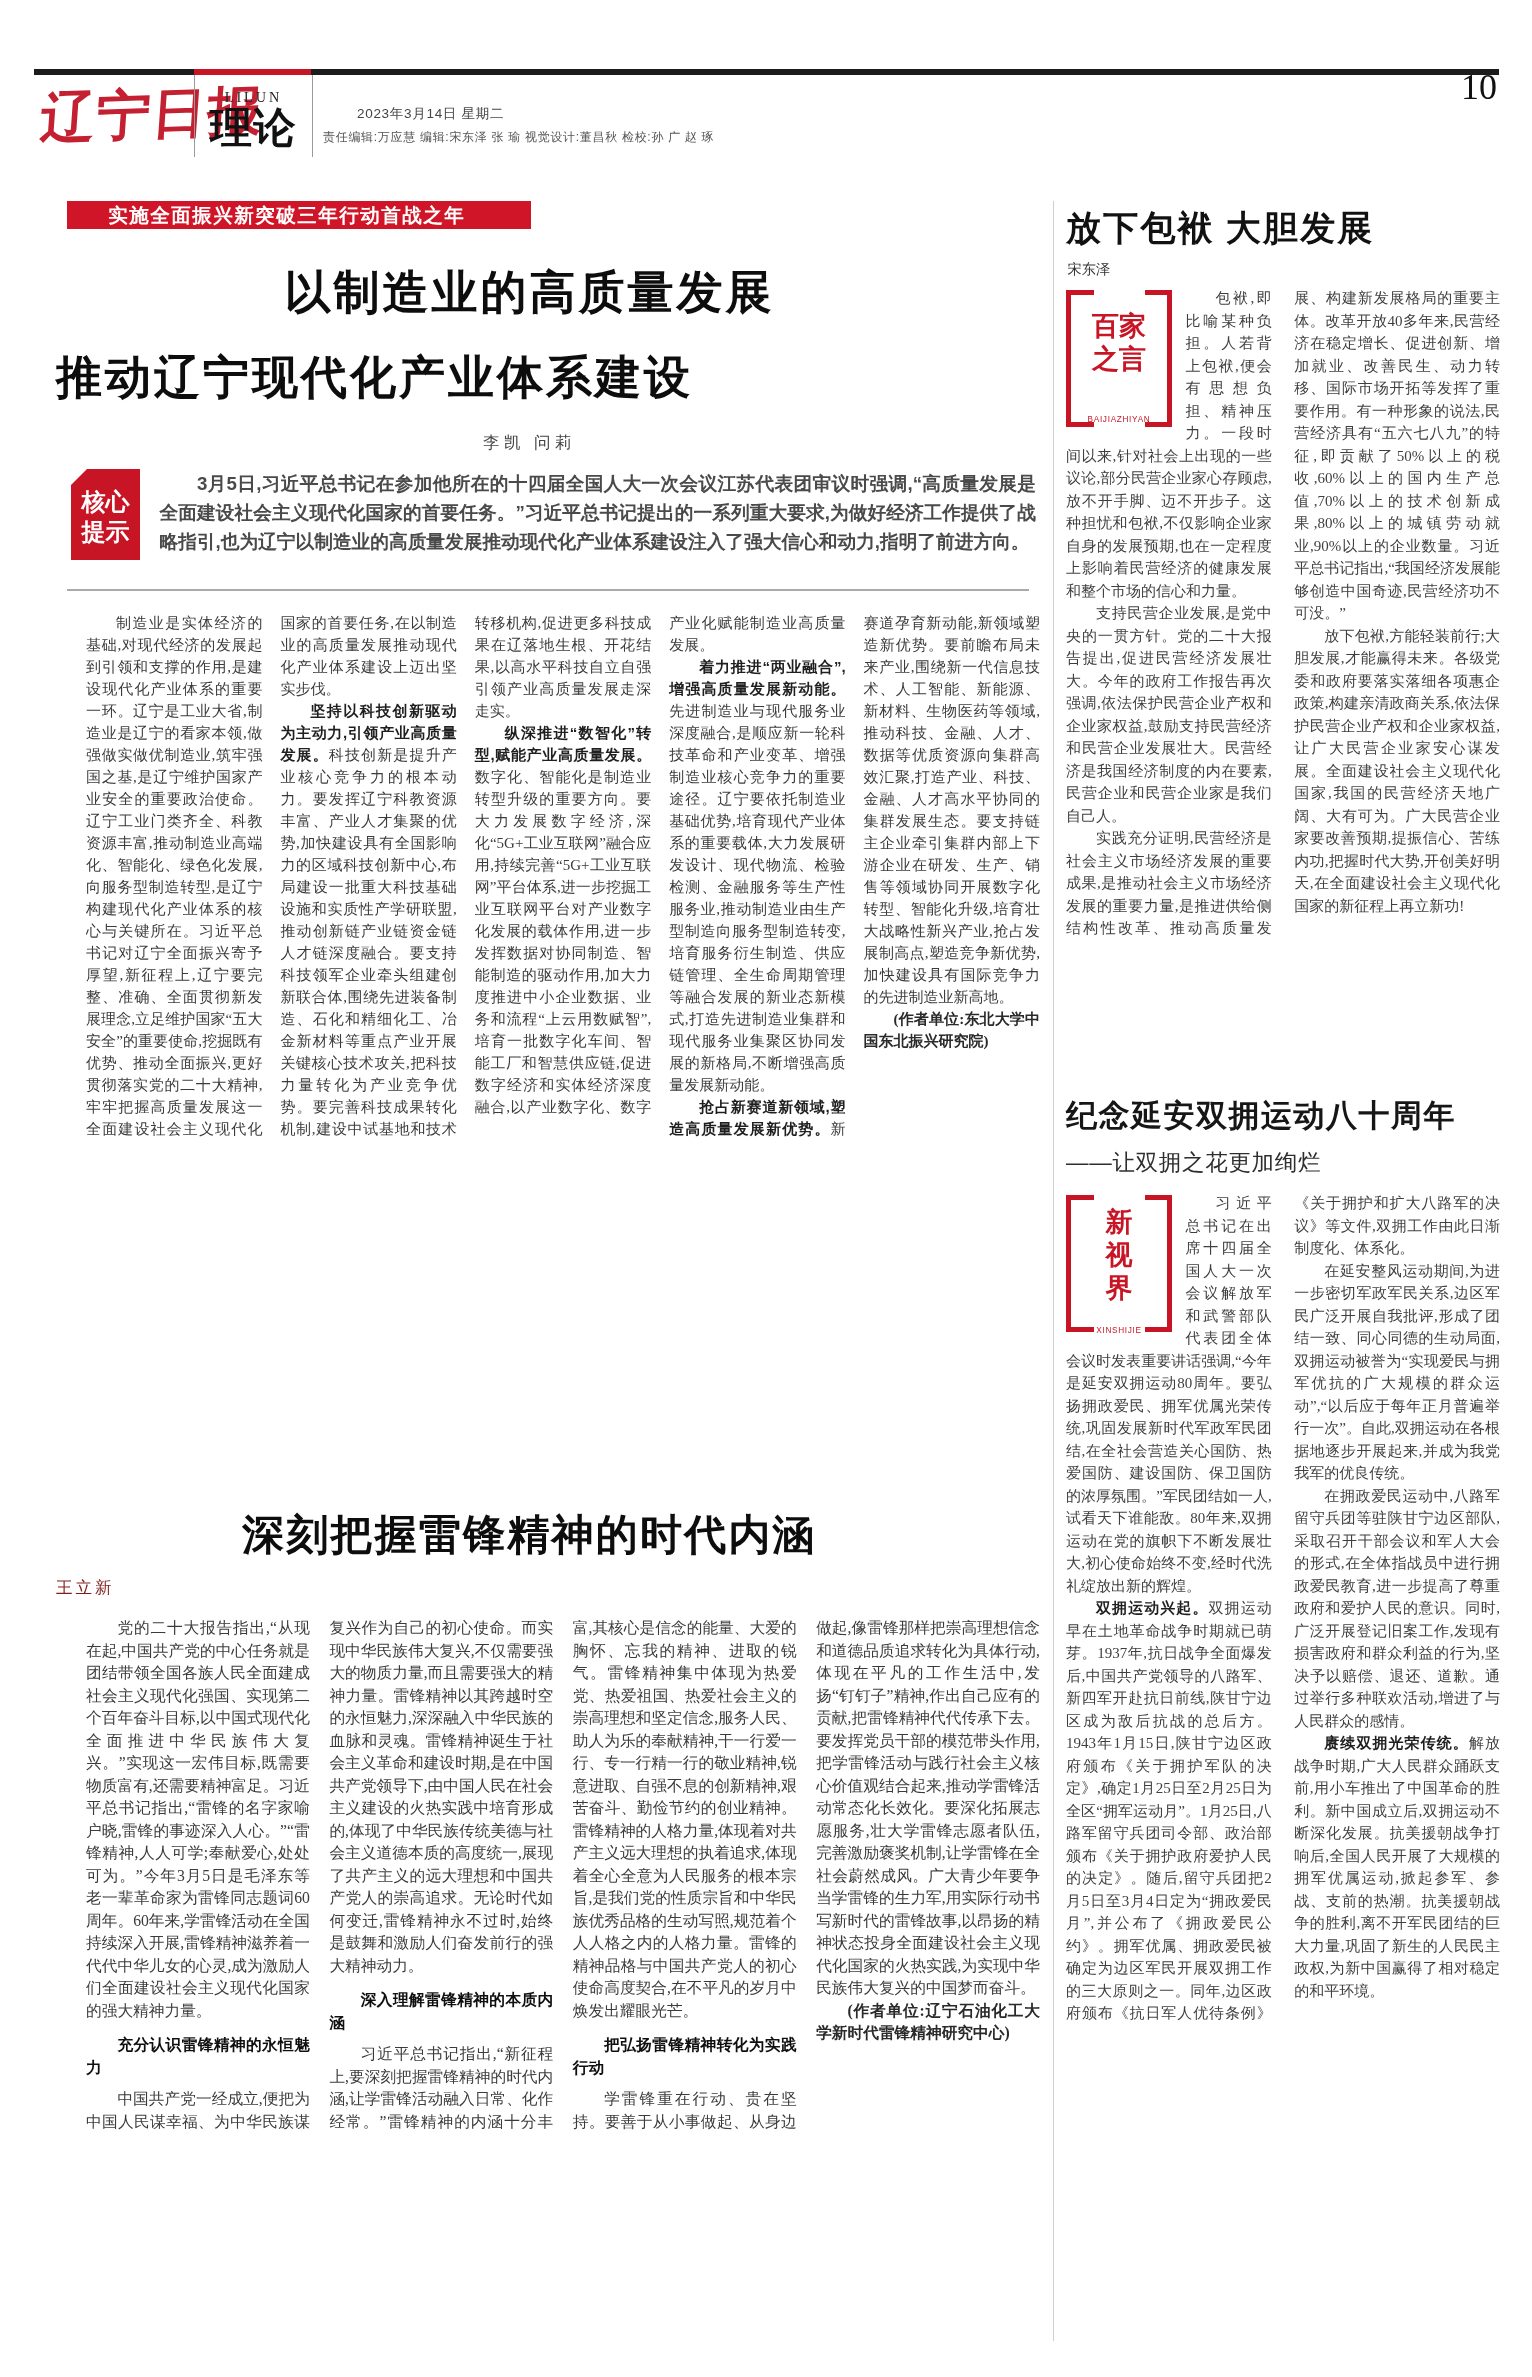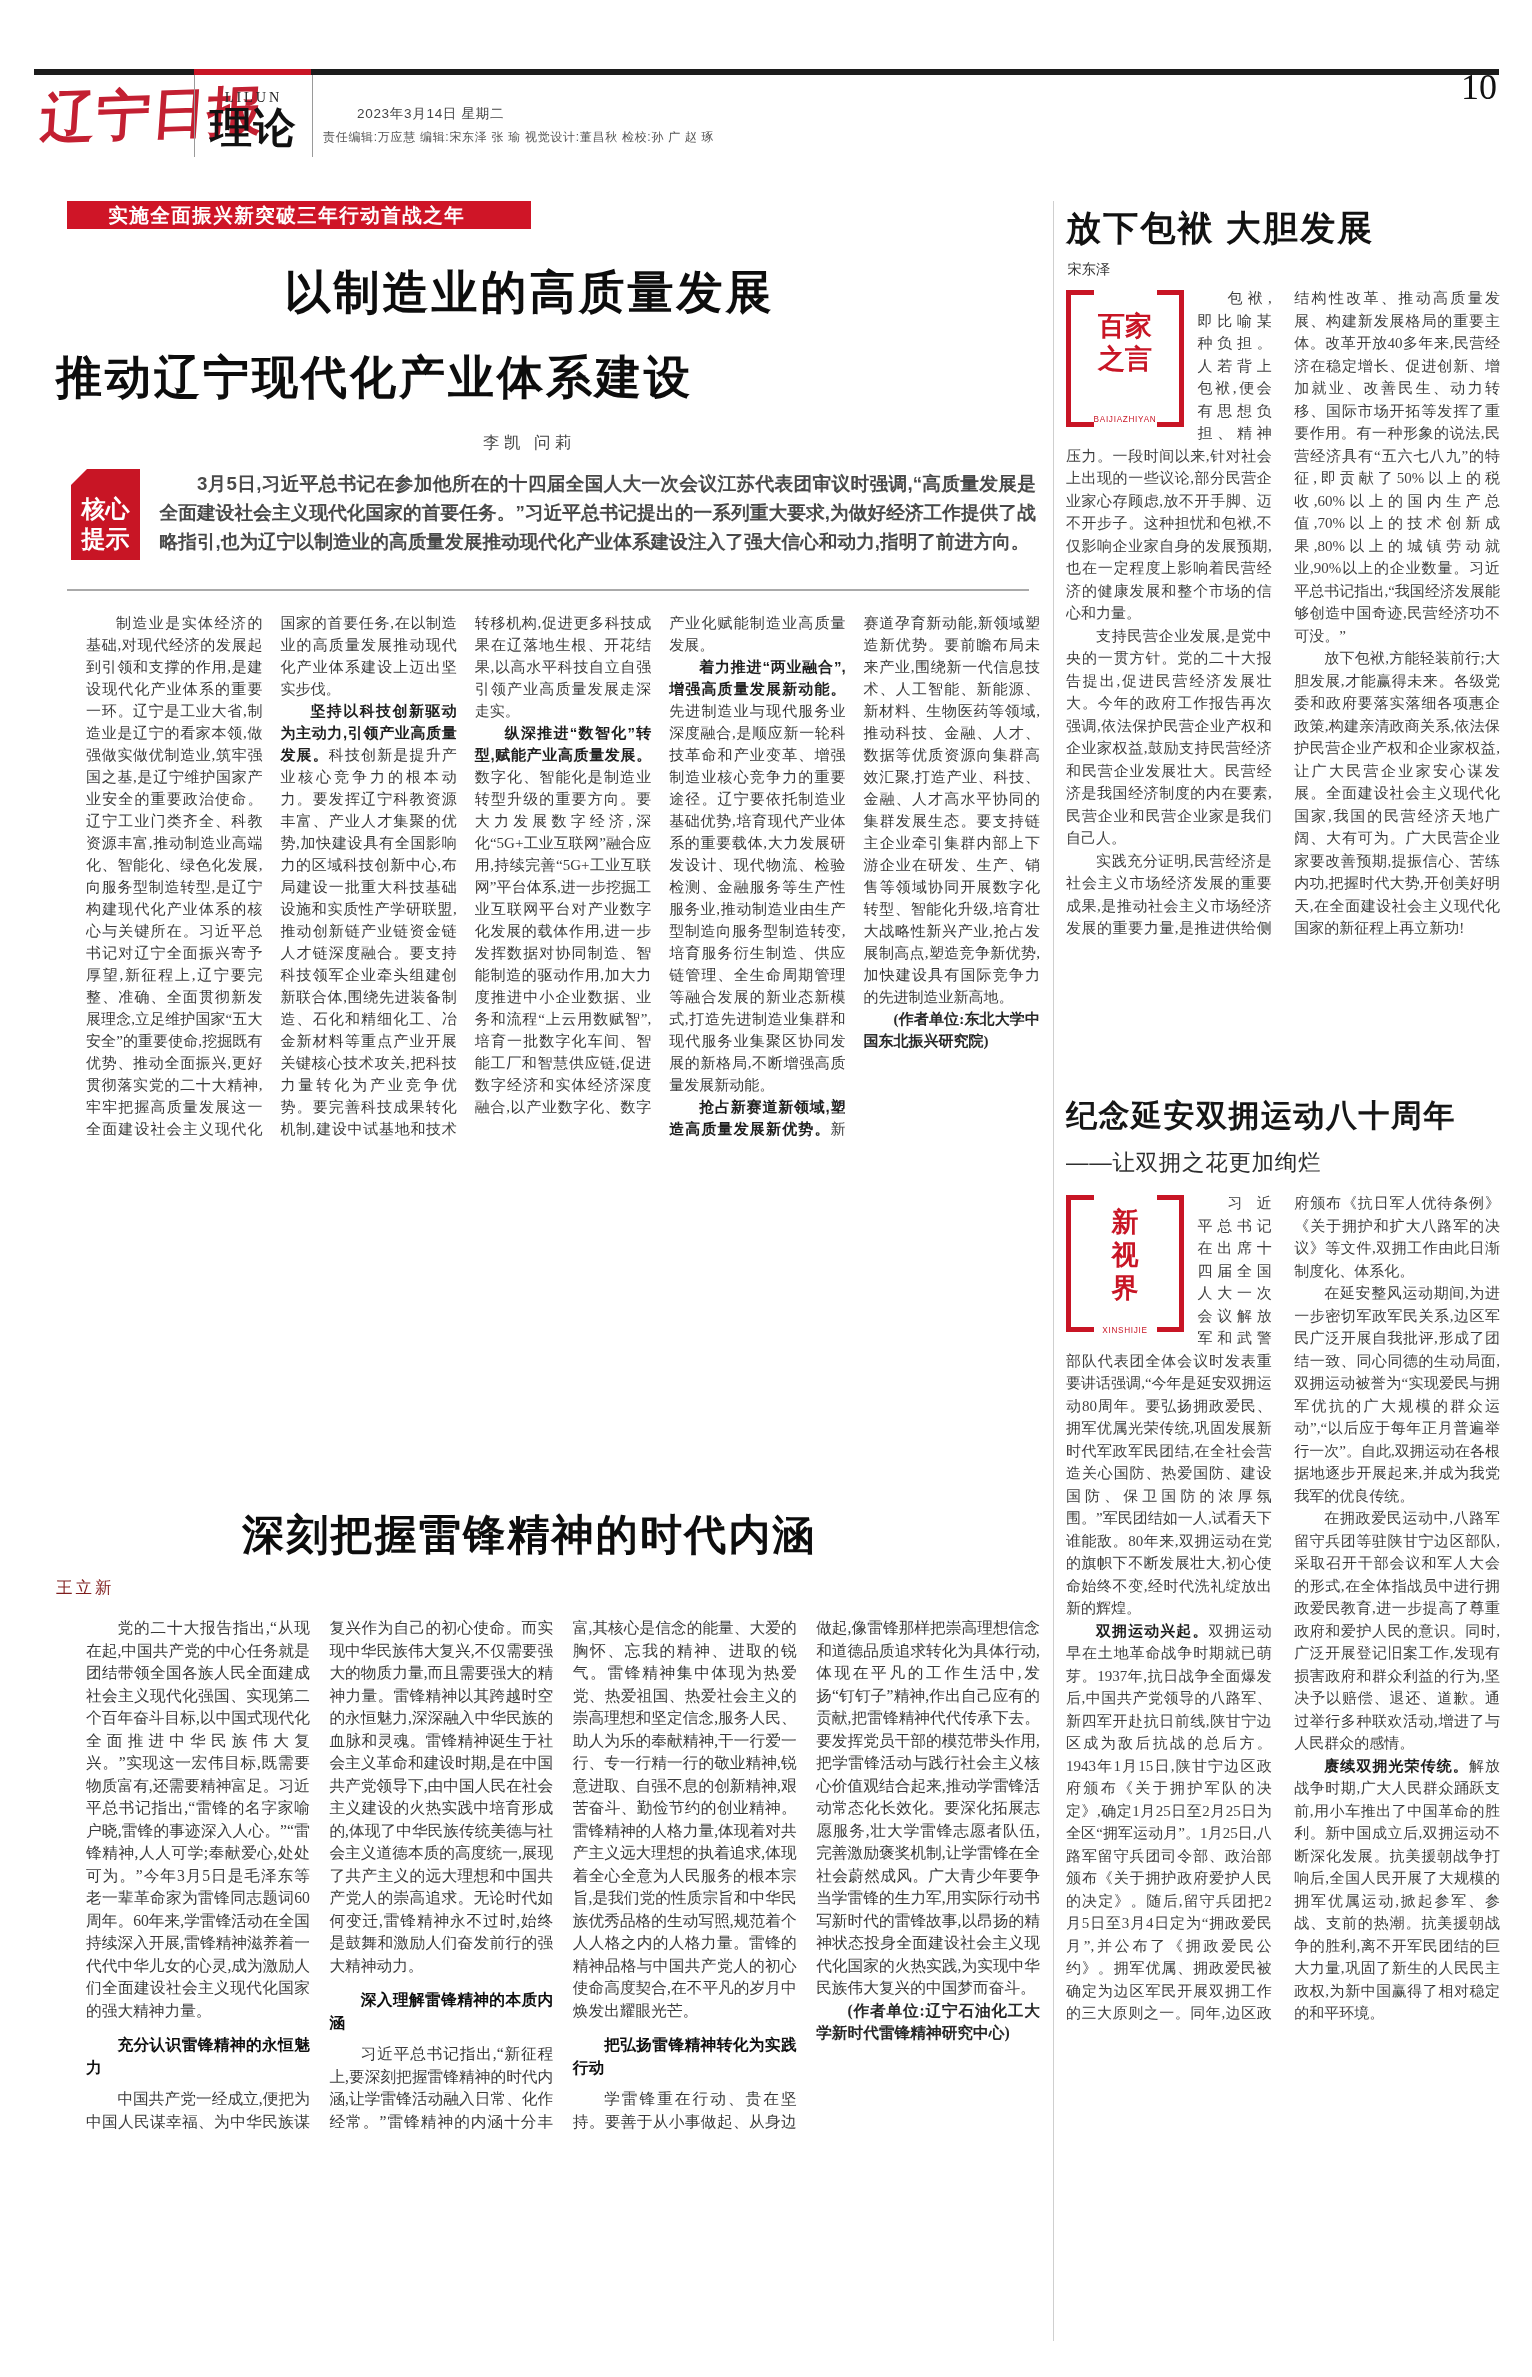--- a/index.html
+++ b/index.html
@@ -33,21 +33,21 @@
         line-height:28.4px;padding-left:41px;letter-spacing:1.5px;box-sizing:border-box;}
   .a1-title1{position:absolute;left:0;top:71px;width:947px;text-align:center;
         font-family:"Liberation Sans",sans-serif;font-weight:bold;font-size:46px;color:#0d0d0d;letter-spacing:3px;}
   .a1-title2{position:absolute;left:0;top:156px;width:947px;text-align:left;
         font-family:"Liberation Sans",sans-serif;font-weight:bold;font-size:46px;color:#0d0d0d;letter-spacing:3px;}
   .a1-byline{position:absolute;left:0;top:241px;width:947px;text-align:center;
         font-family:"Liberation Sans",sans-serif;font-size:16.5px;color:#444;letter-spacing:4.5px;}
   .core-box{position:absolute;left:15px;top:278px;width:965px;display:flex;}
   .core-tag{position:relative;flex:0 0 69px;height:91px;background:#c81525;margin-right:19.5px;
         text-align:center;font-family:"Liberation Sans",sans-serif;font-weight:bold;color:#fff;
-        font-size:24px;line-height:30px;padding-top:25px;box-sizing:border-box;}
+        font-size:24px;line-height:30px;padding-top:18px;box-sizing:border-box;}
   .core-tag::before{content:"";position:absolute;left:0;top:0;border-style:solid;
         border-width:16.5px 16.5px 0 0;border-color:#ffffff transparent transparent transparent;}
   .core-text{flex:1;font-family:"Liberation Sans",sans-serif;font-weight:bold;font-size:18.7px;
         line-height:29px;color:#4a4a4a;text-align:justify;text-indent:2em;}
   .core-rule{position:absolute;left:11.2px;top:398px;width:962px;height:1.5px;background:#aaa;}
   .a1-body{position:absolute;left:30px;top:421px;width:954px;height:877px;
         column-count:5;column-gap:18px;overflow:hidden;
         font-size:15px;line-height:22px;color:#3b3b3b;text-align:justify;}
   
   .a2-title{position:absolute;left:0;top:1316px;width:947px;text-align:center;
@@ -72,21 +72,21 @@
         column-count:2;column-gap:22.5px;overflow:hidden;
         font-size:15px;line-height:22.5px;color:#3f3f3f;text-align:justify;}
   .rB-title{position:absolute;left:0;top:904px;width:434px;
         font-family:"Liberation Sans",sans-serif;font-weight:bold;font-size:31px;color:#161616;letter-spacing:1.5px;}
   .rB-subtitle{position:absolute;left:0;top:956px;width:434px;
         font-family:"Liberation Sans",sans-serif;font-size:22.5px;color:#2e2e2e;letter-spacing:0.7px;}
   .rB-body{position:absolute;left:0;top:1001px;width:434px;height:1131px;
         column-count:2;column-gap:22.5px;overflow:hidden;
         font-size:15px;line-height:22.5px;color:#3f3f3f;text-align:justify;}
   
-  .bracket{position:relative;float:left;width:118px;height:141px;margin:3px 13.5px 6px 0;}
+  .bracket{position:relative;float:left;width:106px;height:141px;margin:3px 13.5px 6px 0;}
   .bracket::before{content:"";position:absolute;left:0;top:0;width:22.5px;height:127px;
         border:5.2px solid #c81525;border-right:none;}
   .bracket::after{content:"";position:absolute;right:0;top:0;width:22.5px;height:127px;
         border:5.2px solid #c81525;border-left:none;}
   .bracket-inner{position:absolute;left:0;top:19.5px;width:100%;text-align:center;
         font-family:"Liberation Sans",sans-serif;font-weight:bold;color:#c81525;
         font-size:27px;line-height:33px;text-indent:0;}
   .bracket-caption{position:absolute;left:0;bottom:0;width:100%;text-align:center;
         font-family:"Liberation Sans",sans-serif;font-size:8.2px;color:#c81525;letter-spacing:0.7px;}
   .bracket .bracket-inner p{text-indent:0;margin:0;}

